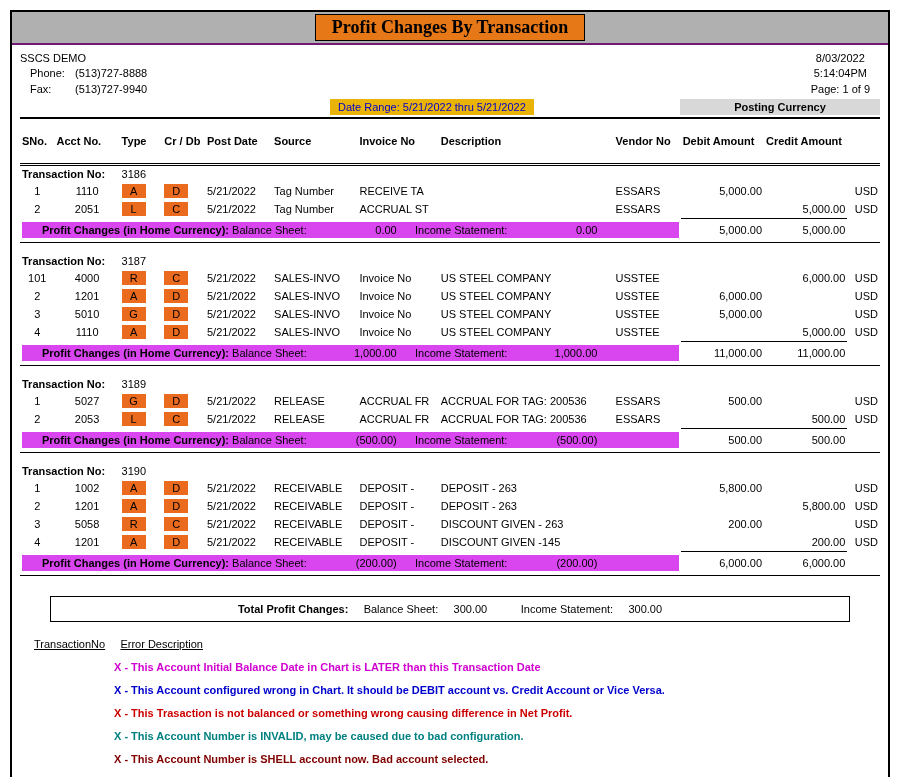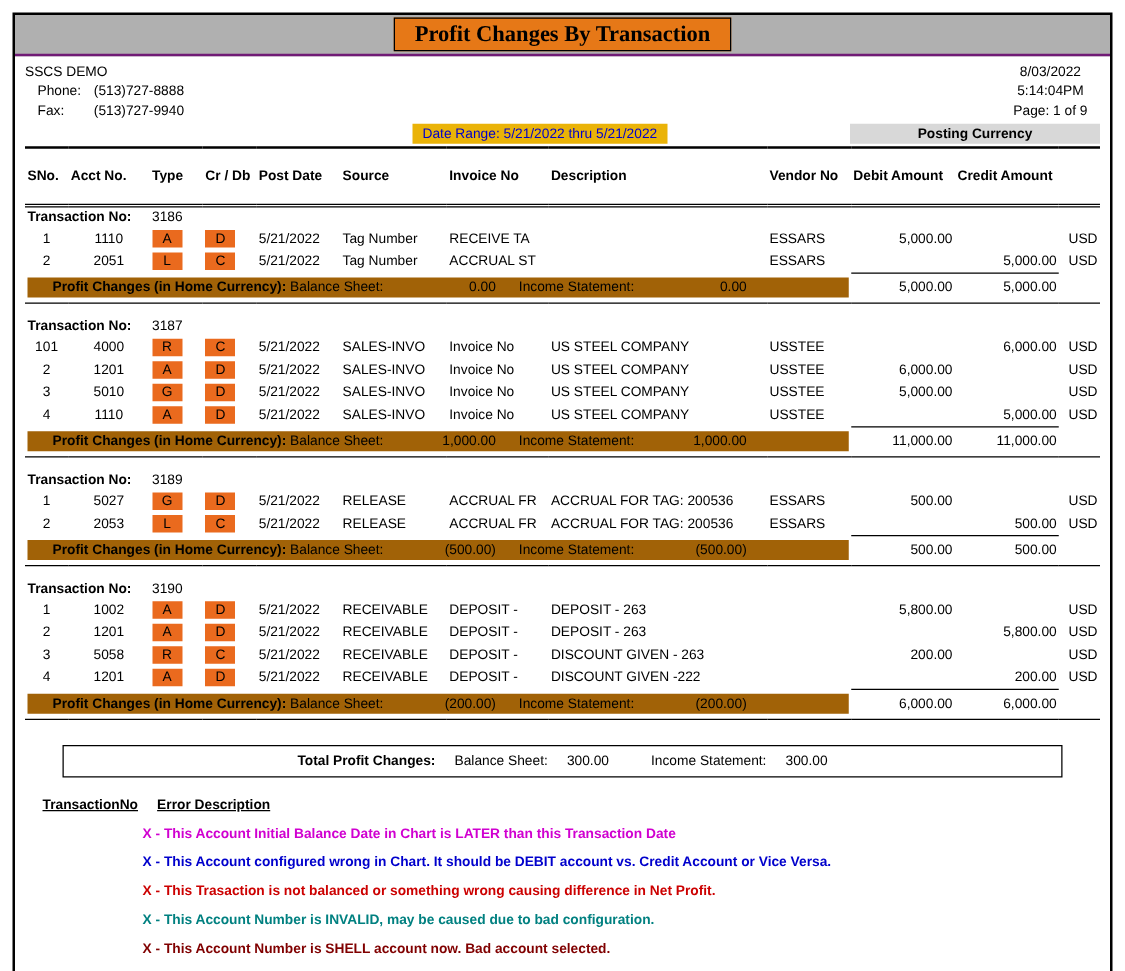--- a/index.html
+++ b/index.html
@@ -113,21 +113,21 @@
   .chip {
     display: inline-block;
     background: #ea6a1e;
     color: #000;
     width: 16px;
     text-align: center;
     padding: 1px 4px;
     font-size: 11px;
   }
   .profit-bar {
-    background: #a16207;
+    background: #d946ef;
     padding: 2px 4px 2px 20px;
     margin: 2px 0;
   }
   .profit-bar .pl-label { font-weight: bold; font-size: 11px; }
   .profit-bar .pl-val { display: inline-block; }
   .subtotal-row td {
     border-bottom: 1px solid #000;
     padding-bottom: 4px;
     padding-top: 2px;
   }
@@ -140,21 +140,21 @@
     font-size: 11px;
   }
   .grand-total .gt-label { font-weight: bold; }
   .legend {
     margin: 12px 4px 8px 4px;
     font-size: 11px;
     line-height: 1.9;
   }
   .legend .legend-hdr {
     text-decoration: underline;
-    font-weight: bold;
+    font-weight: normal;
     display: inline-block;
   }
   .legend .row { margin-left: 90px; font-weight: bold; margin-top:2px; }
   .legend .magenta { color: #d000d0; }
   .legend .blue { color: #0000cc; }
   .legend .red { color: #cc0000; }
   .legend .teal { color: #008080; }
   .legend .maroon { color: #800000; }
   .num-right { text-align: right; }
 </style>
@@ -409,21 +409,21 @@
             <td class="col-cur">USD</td>
           </tr>
           <tr>
             <td class="col-sno">4</td>
             <td class="col-acct">1201</td>
             <td class="col-type"><span class="chip">A</span></td>
             <td class="col-crdb"><span class="chip">D</span></td>
             <td class="col-date">5/21/2022</td>
             <td class="col-source">RECEIVABLE</td>
             <td class="col-invoice">DEPOSIT  -</td>
-            <td class="col-desc">DISCOUNT GIVEN -222</td>
+            <td class="col-desc">DISCOUNT GIVEN -145</td>
             <td class="col-vendor"></td>
             <td class="col-debit num-right"></td>
             <td class="col-credit num-right">200.00</td>
             <td class="col-cur">USD</td>
           </tr>
           <tr class="subtotal-row">
             <td colspan="9">
               <div class="profit-bar"><span class="pl-label">Profit Changes (in Home Currency):</span>&nbsp;<span>Balance Sheet:</span><span class="pl-val" style="width:90px;text-align:right">(200.00)</span>&nbsp;&nbsp;&nbsp;&nbsp;&nbsp;&nbsp;<span>Income Statement:</span><span class="pl-val" style="width:90px;text-align:right">(200.00)</span></div>
             </td>
             <td class="col-debit num-right amt">6,000.00</td>

